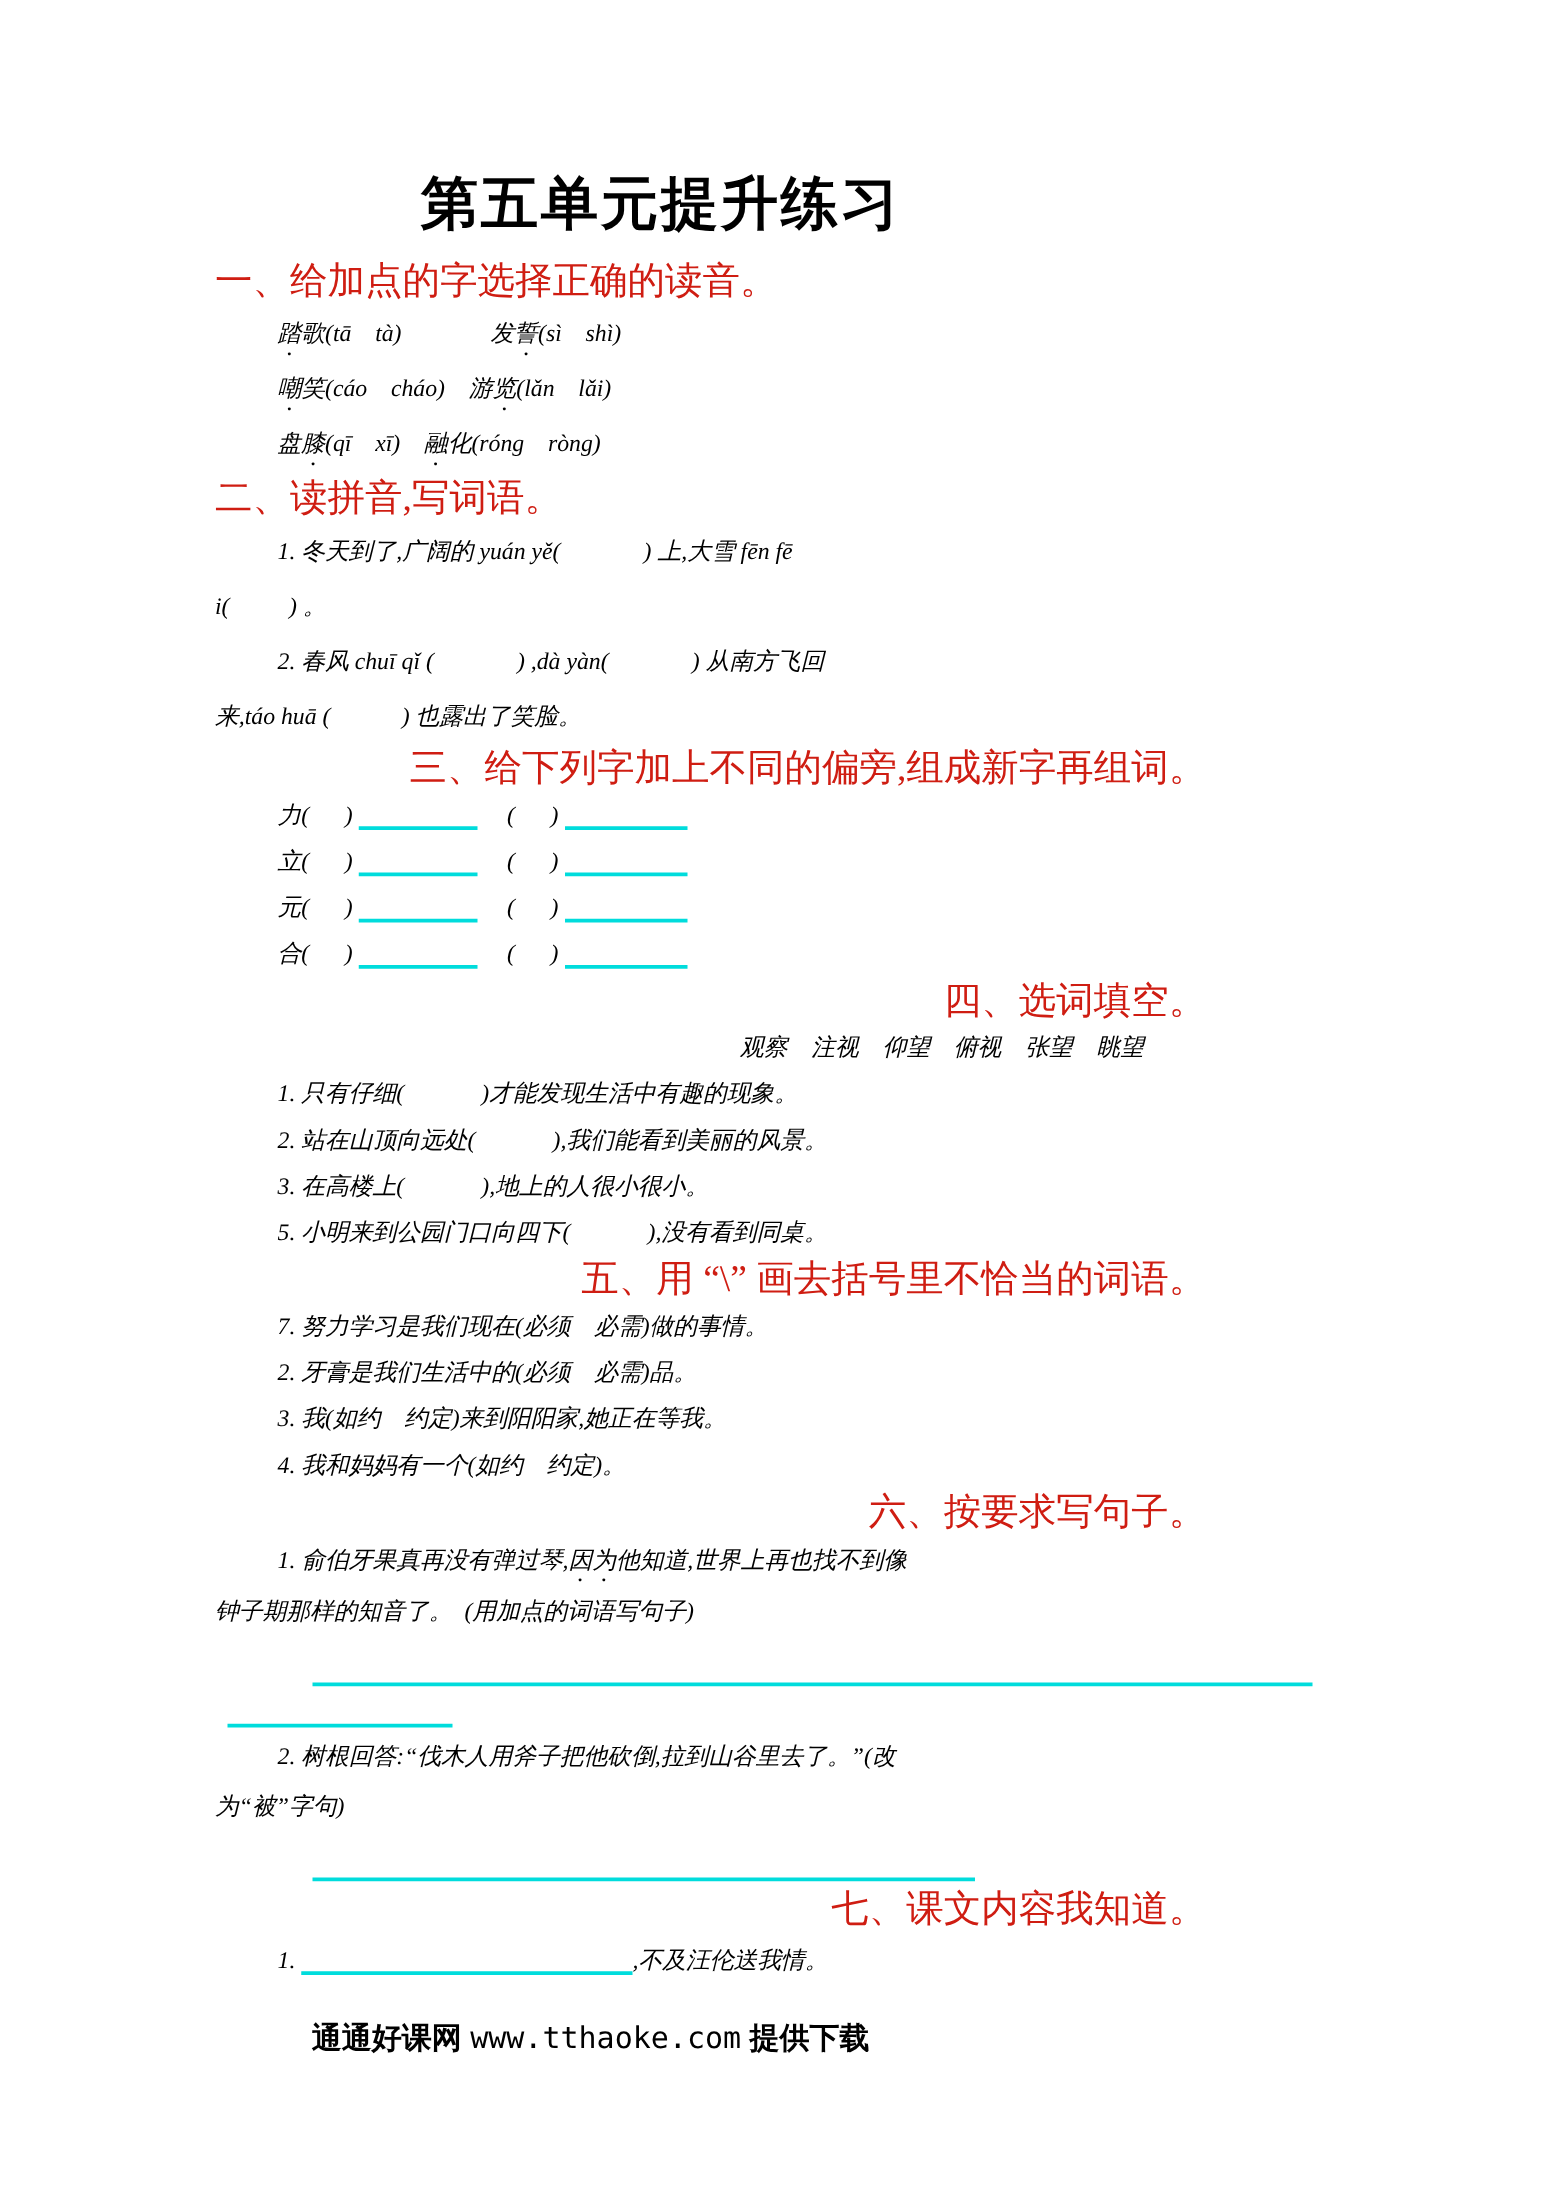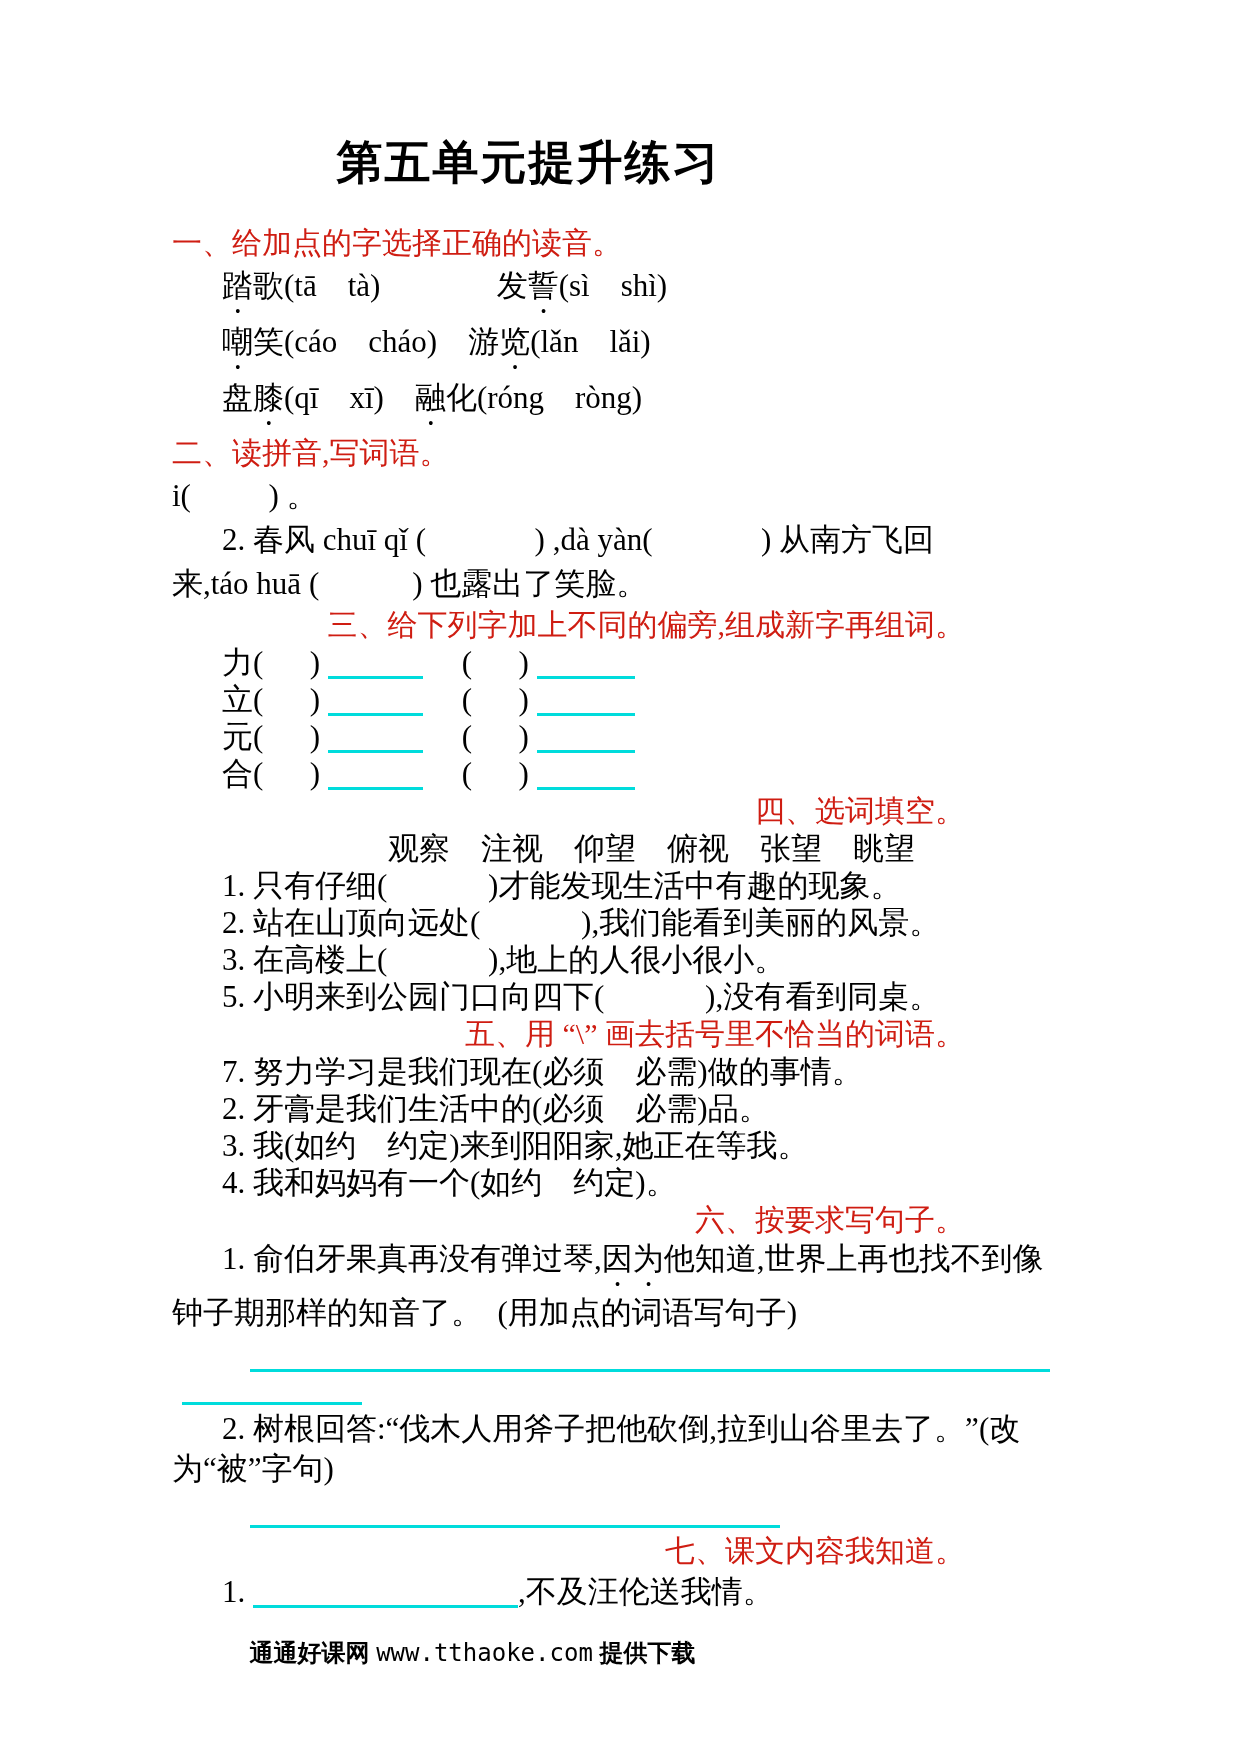--- a/index.html
+++ b/index.html
@@ -29,28 +29,29 @@
     letter-spacing:2px;
   }
   .hd{
     color:var(--red);
     font-size:30px;
     white-space:pre;
     line-height:42px;
   }
   .hd.tight{line-height:38px;text-align:right;}
   .ln{
-    font-size:31px;
+    font-size:19px;
     white-space:pre;
     line-height:44px;
+    font-style:italic;
   }
   .lh37{line-height:37px;}
   .lh40{line-height:40px;}
   .ind{padding-left:50px;}
-  .h1-top{margin-top:28px;}
+  .h1-top{margin-top:10px;}
   
   .dot{
     -webkit-text-emphasis:filled dot;
     -webkit-text-emphasis-position:under right;
     text-emphasis:filled dot;
     text-emphasis-position:under right;
   }
   
   .iul{
     display:inline-block;
@@ -99,20 +100,21 @@
   <div class="content">
 
     <div class="title">第五单元提升练习</div>
 
     <div class="hd h1-top">一、给加点的字选择正确的读音。</div>
     <div class="ln ind"><span class="dot">踏</span><span>歌(tā    tà)               发</span><span class="dot">誓</span><span>(sì    shì)</span></div>
     <div class="ln ind"><span class="dot">嘲</span><span>笑(cáo    cháo)    游</span><span class="dot">览</span><span>(lǎn    lǎi)</span></div>
     <div class="ln ind"><span>盘</span><span class="dot">膝</span><span>(qī    xī)    </span><span class="dot">融</span><span>化(róng    ròng)</span></div>
 
     <div class="hd">二、读拼音,写词语。</div>
+    <div class="ln ind">1. 冬天到了,广阔的 yuán yě(              ) 上,大雪 fēn fē</div>
     <div class="ln">i(          ) 。</div>
     <div class="ln ind">2. 春风 chuī qǐ (              ) ,dà yàn(              ) 从南方飞回</div>
     <div class="ln">来,táo huā (            ) 也露出了笑脸。</div>
 
     <div class="hd tight">三、给下列字加上不同的偏旁,组成新字再组词。</div>
     <div class="ln lh37 ind"><span>力(      ) </span><span class="iul w95"></span><span>     (      ) </span><span class="iul w98"></span></div>
     <div class="ln lh37 ind"><span>立(      ) </span><span class="iul w95"></span><span>     (      ) </span><span class="iul w98"></span></div>
     <div class="ln lh37 ind"><span>元(      ) </span><span class="iul w95"></span><span>     (      ) </span><span class="iul w98"></span></div>
     <div class="ln lh37 ind"><span>合(      ) </span><span class="iul w95"></span><span>     (      ) </span><span class="iul w98"></span></div>
 

